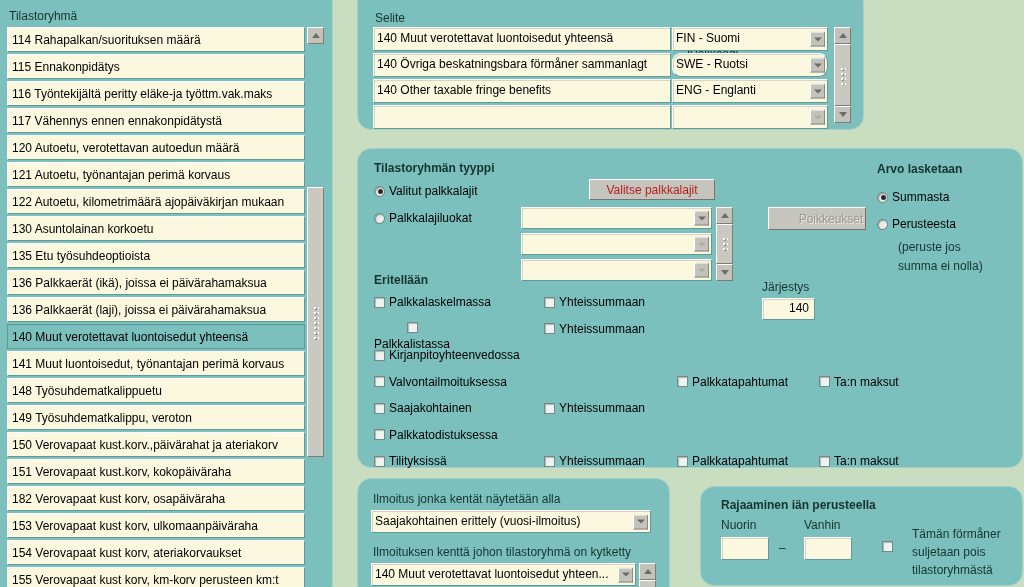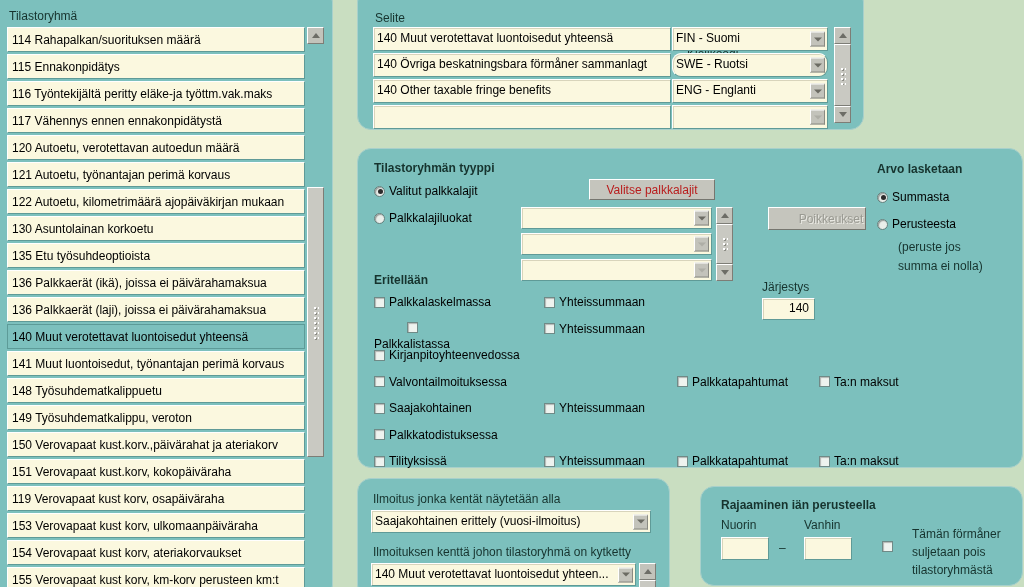--- a/index.html
+++ b/index.html
@@ -195,21 +195,21 @@
       <div class="list-row">130 Asuntolainan korkoetu</div>
       <div class="list-row">135 Etu työsuhdeoptioista</div>
       <div class="list-row">136 Palkkaerät (ikä), joissa ei päivärahamaksua</div>
       <div class="list-row">136 Palkkaerät (laji), joissa ei päivärahamaksua</div>
       <div class="list-row selected">140 Muut verotettavat luontoisedut yhteensä</div>
       <div class="list-row">141 Muut luontoisedut, työnantajan perimä korvaus</div>
       <div class="list-row">148 Työsuhdematkalippuetu</div>
       <div class="list-row">149 Työsuhdematkalippu, veroton</div>
       <div class="list-row">150 Verovapaat kust.korv.,päivärahat ja ateriakorv</div>
       <div class="list-row">151 Verovapaat kust.korv, kokopäiväraha</div>
-      <div class="list-row">119 Verovapaat kust korv, osapäiväraha</div>
+      <div class="list-row">182 Verovapaat kust korv, osapäiväraha</div>
       <div class="list-row">153 Verovapaat kust korv, ulkomaanpäiväraha</div>
       <div class="list-row">154 Verovapaat kust korv, ateriakorvaukset</div>
       <div class="list-row">155 Verovapaat kust korv, km-korv perusteen km:t</div>
     </div>
 
   <div class="vscroll" style="left:318px; top:38px; height:560px;">
     <div class="vs-btn up">
         <span class="tri-up"></span>
       </div>
     <div class="vs-thumb" style="top:160px; height:270px;">

